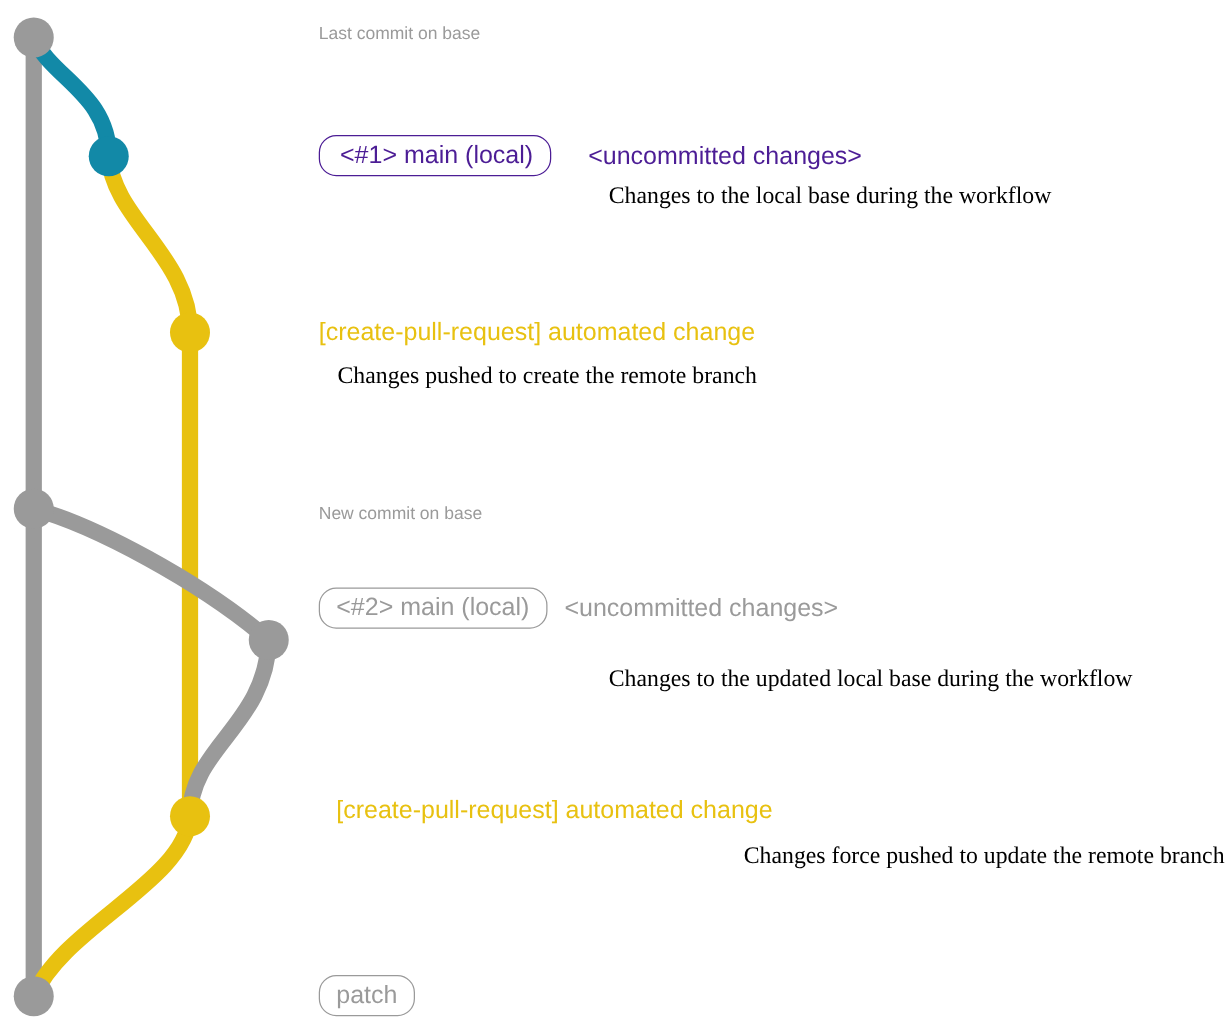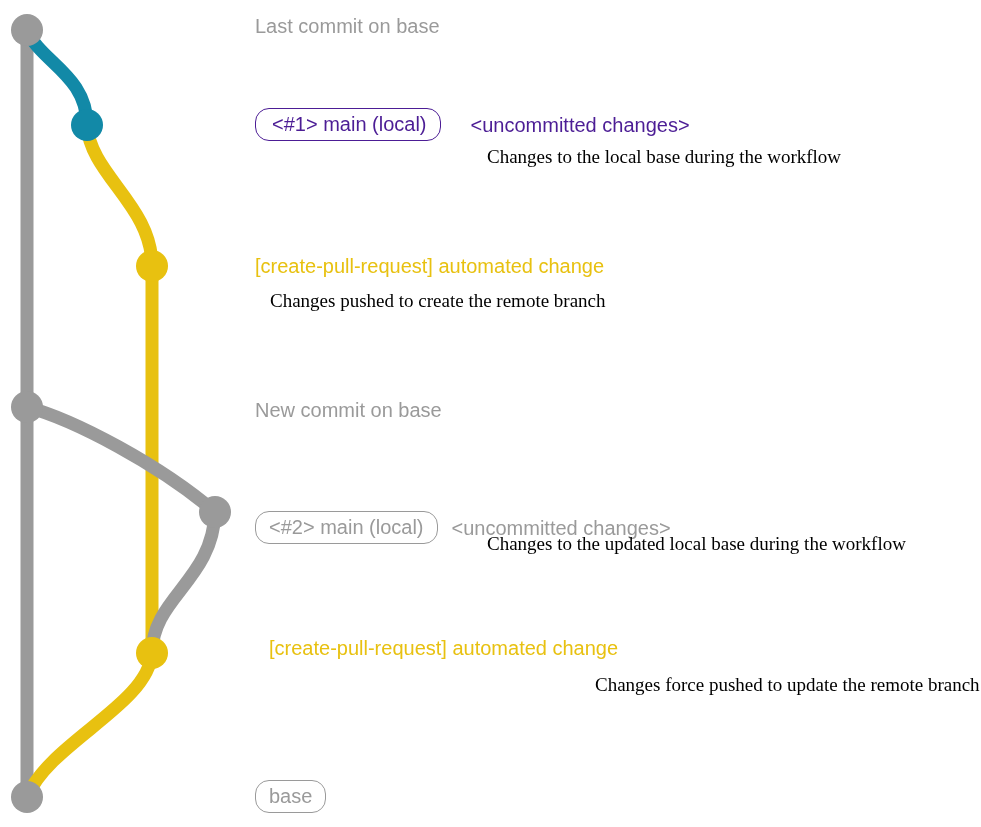--- a/index.html
+++ b/index.html
@@ -55,21 +55,21 @@
   .desc {
     position: absolute;
     font-family: "Liberation Serif", serif;
     font-size: 19px;
     line-height: 22px;
     color: #000000;
     white-space: nowrap;
   }
   .plain-label {
     position: absolute;
-    font-size: 20px;
+    font-size: 14px;
     line-height: 24px;
     font-family: "Liberation Sans", sans-serif;
     white-space: nowrap;
   }
   .c-teal  { color: #4c1d95; padding-left: 16px; }
   .c-gold  { color: #e8c110; }
   .c-gray  { color: #9a9a9a; }
 </style>
 </head>
 <body>
@@ -111,32 +111,32 @@
 
 <div class="row" style="left:255px; top:254px;">
   <div class="row-inner">
     <span class="subject c-gold nomargin">[create-pull-request] automated change</span>
   </div>
 </div>
 <div class="desc" style="left:270px; top:290px;">Changes pushed to create the remote branch</div>
 
 <div class="plain-label c-gray" style="left:255px; top:398px;">New commit on base</div>
 
-<div class="row" style="left:255px; top:511px;">
+<div class="row" style="left:255px; top:470px;">
   <div class="row-inner">
     <span class="badge c-gray">&lt;#2&gt; main (local)</span>
     <span class="subject c-gray">&lt;uncommitted changes&gt;</span>
   </div>
 </div>
 <div class="desc" style="left:487px; top:533px;">Changes to the updated local base during the workflow</div>
 
 <div class="row" style="left:255px; top:636px;">
   <div class="row-inner">
     <span class="subject c-gold">[create-pull-request] automated change</span>
   </div>
 </div>
 <div class="desc" style="left:567px; top:674px;margin-left:28px;">Changes force pushed to update the remote branch</div>
 
 <div class="row" style="left:255px; top:780px;">
   <div class="row-inner">
-    <span class="badge c-gray">base</span>
+    <span class="badge c-gray">patch</span>
   </div>
 </div>
 
 </body></html>

